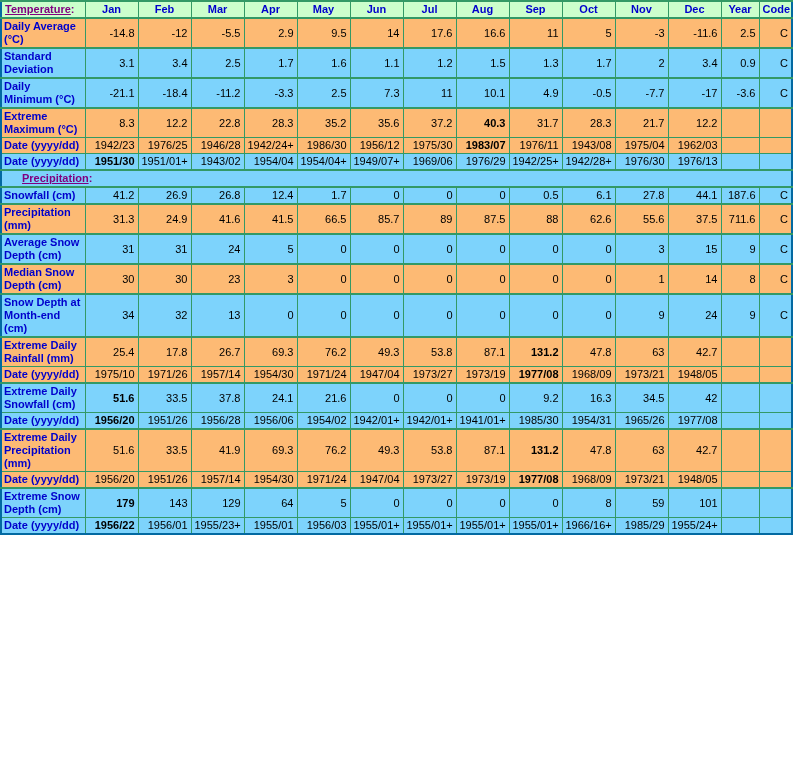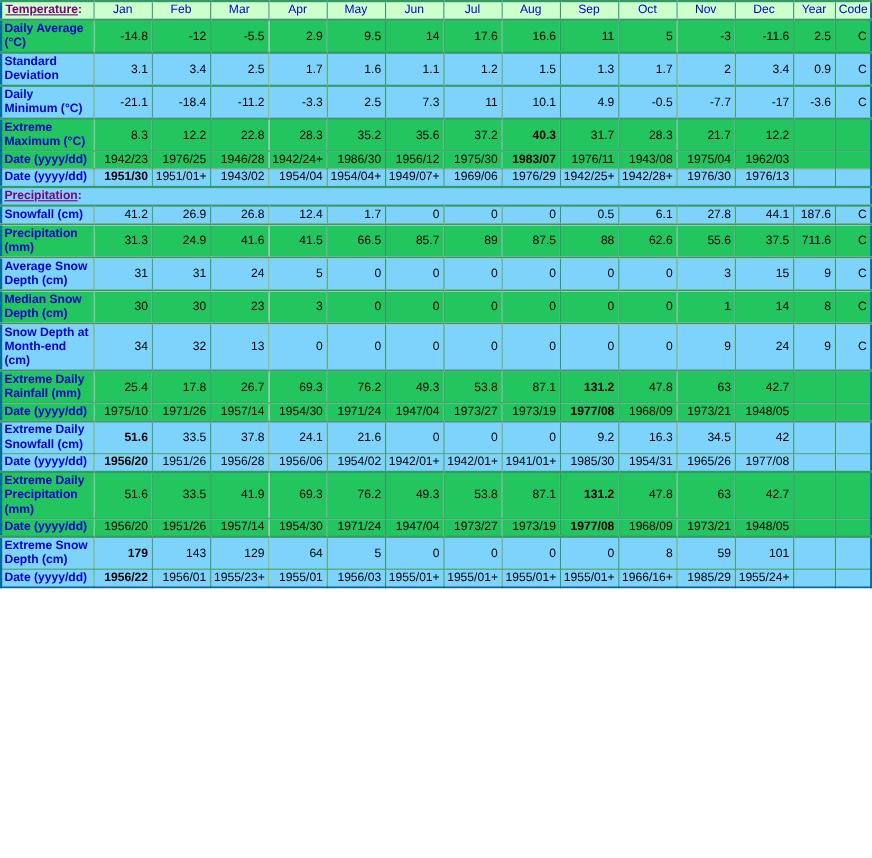--- a/index.html
+++ b/index.html
@@ -13,31 +13,31 @@
   th, td {
     border:1px solid #339966;
     font-size:11px;
     line-height:13px;
     padding:1px 3px;
     overflow:hidden;
     vertical-align:middle;
     color:#000000;
   }
   tr.gs td, tr.gs th { border-top:2px solid #339966; }
-  tr.w { background:#22c55e;border-radius:15px; }
+  tr.w { background:#fdba74;border-radius:15px; }
   tr.g { background:#7dd3fc; }
   tr.hdr { background:#ccffcc; }
-  th.hcol { color:#0000cc; font-weight:normal; text-align:center; }
+  th.hcol { color:#0000cc; font-weight:bold; text-align:center; }
   th.hlabel { text-align:left; }
   td.label { color:#0000cc; font-weight:bold; text-align:left; padding-left:2px; }
   td.num { text-align:right; }
   td.num.b { font-weight:bold; }
   .slink { color:#800080; font-weight:bold; text-decoration:underline; cursor:pointer; }
   .scolon { color:#800080; font-weight:bold; }
-  td.section-cell { text-align:left; padding-left:2px; }
+  td.section-cell { text-align:left; padding-left:20px; }
 </style>
 </head>
 <body>
 
 <table class="climate">
   <colgroup>
     <col style="width:84px">
     <col style="width:53px">
       <col style="width:53px">
       <col style="width:53px">

